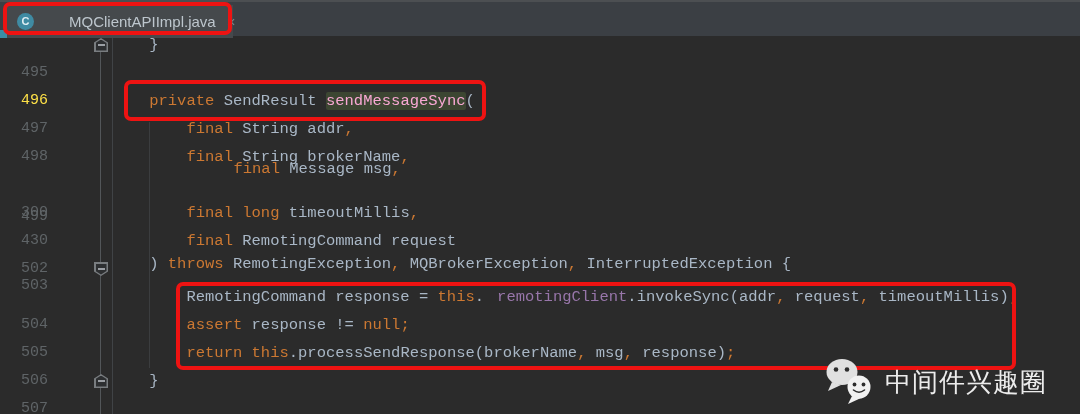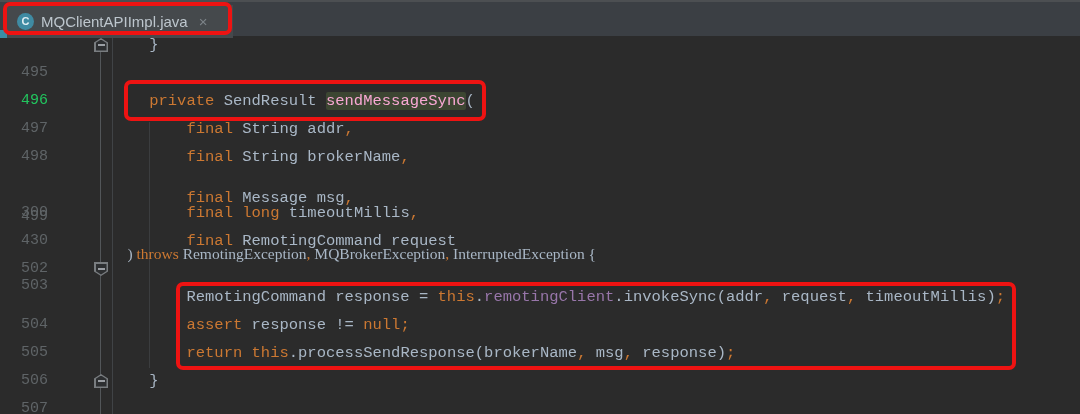--- a/index.html
+++ b/index.html
@@ -14,40 +14,40 @@
     background:#3b3f44; border-top:2px solid #4c4f52; z-index:5;
   }
   .tab {
     position:absolute; left:6px; top:3px; width:227px; height:33px;
     background:#45494c; display:flex; align-items:center; gap:7px; padding:0 10px 0 11px;
   }
   .tab-icon {
     width:17px; height:17px; border-radius:50%; background:#3f8ba3;
     color:#dfeef3; font:bold 11px/17px "Liberation Sans",sans-serif; text-align:center; flex:none;
   }
-  .tab-label { color:#bdc6cd; font:15px/16px "Liberation Sans",sans-serif; white-space:nowrap; }
+  .tab-label { color:#bdc6cd; font:15px/16px "Liberation Sans",sans-serif; white-space:nowrap;margin-left:28px; }
   .tab-close { color:#7d8489; font:15px/15px "Liberation Sans",sans-serif; margin-left:4px; cursor:pointer; }
   .tab-accent { position:absolute; left:0; top:30px; width:7px; height:8px; background:#3a8da6; z-index:6; }
   
   .editor { position:absolute; left:0; top:0; width:1080px; height:414px; background:#2b2b2b; z-index:1; }
   .gutter-sep { position:absolute; left:112px; top:36px; width:1px; height:378px; background:#404346; }
   .fold-line  { position:absolute; left:100px; top:52px; width:1px; height:362px; background:#525659; }
   .indent-guide { position:absolute; left:149px; top:122px; width:1px; height:246px; background:#3b3d3f; }
   .lnum {
     position:absolute; left:0; width:48px; height:28px; line-height:28px;
     text-align:right; color:#5f6467; font-size:15px;
   }
-  .lnum.cur { color:#22c55e; }
+  .lnum.cur { color:#fde047; }
   .cline {
     position:absolute; left:112px; height:28px; line-height:28px;
     font-size:15.5px; white-space:pre; letter-spacing:0;
   }
   .tk-k { color:#cc7832; }
   .tk-d { color:#a9b7c6; }
-  .tk-f { color:#9876aa; }
+  .tk-f { color:#9876aa;margin-left:13px; }
   .tk-m { color:#f9a8d4; background:#3c4632; border-radius:2px; }
   
   .fold { position:absolute; left:94px; width:14px; height:14px; cursor:pointer; }
   .fold i { position:absolute; display:block; }
   .fold .s1 { inset:0; background:#797d80; }
   .fold .s2 { inset:1.5px; background:#2d2f31; }
   .fold .mi { left:3.5px; top:6.25px; width:7px; height:1.5px; background:#9b9fa4; }
   .fold-end .s1, .fold-end .s2 { clip-path:polygon(50% 0, 100% 32%, 100% 100%, 0 100%, 0 32%); }
   .fold-start .s1, .fold-start .s2 { clip-path:polygon(0 0, 100% 0, 100% 68%, 50% 100%, 0 68%); }
   
@@ -85,24 +85,24 @@
         <div class="lnum" style="top: 339px;">505</div>
         <div class="lnum" style="top: 367px;">506</div>
         <div class="lnum" style="top: 395px;">507</div>
       </div>
     <div id="code-area">
         <div class="cline" style="top: 31px;"><span class="tk-d">    }</span></div>
         <div class="cline" style="top: 59px;"></div>
         <div class="cline" style="top: 87px;"><span class="tk-d">    </span><span class="tk-k">private</span><span class="tk-d"> SendResult </span><span class="tk-m">sendMessageSync</span><span class="tk-d">(</span></div>
         <div class="cline" style="top: 115px;"><span class="tk-d">        </span><span class="tk-k">final</span><span class="tk-d"> String addr</span><span class="tk-k">,</span></div>
         <div class="cline" style="top: 143px;"><span class="tk-d">        </span><span class="tk-k">final</span><span class="tk-d"> String brokerName</span><span class="tk-k">,</span></div>
-        <div class="cline" style="top: 184px;"><span class="tk-d">        </span><span class="tk-k">final</span><span class="tk-d"> Message msg</span><span class="tk-k">,</span></div>
+        <div class="cline" style="top: 155px; padding-left: 47px;"><span class="tk-d">        </span><span class="tk-k">final</span><span class="tk-d"> Message msg</span><span class="tk-k">,</span></div>
         <div class="cline" style="top: 199px;"><span class="tk-d">        </span><span class="tk-k">final</span><span class="tk-d"> </span><span class="tk-k">long</span><span class="tk-d"> timeoutMillis</span><span class="tk-k">,</span></div>
         <div class="cline" style="top: 227px;"><span class="tk-d">        </span><span class="tk-k">final</span><span class="tk-d"> RemotingCommand request</span></div>
-        <div class="cline" style="top: 240px; font-family: Liberation Serif, serif;"><span class="tk-d">    ) </span><span class="tk-k">throws</span><span class="tk-d"> RemotingException</span><span class="tk-k">,</span><span class="tk-d"> MQBrokerException</span><span class="tk-k">,</span><span class="tk-d"> InterruptedException {</span></div>
+        <div class="cline" style="top: 250px;"><span class="tk-d">    ) </span><span class="tk-k">throws</span><span class="tk-d"> RemotingException</span><span class="tk-k">,</span><span class="tk-d"> MQBrokerException</span><span class="tk-k">,</span><span class="tk-d"> InterruptedException {</span></div>
         <div class="cline" style="top: 283px;"><span class="tk-d">        RemotingCommand response = </span><span class="tk-k">this</span><span class="tk-d">.</span><span class="tk-f">remotingClient</span><span class="tk-d">.invokeSync(addr</span><span class="tk-k">,</span><span class="tk-d"> request</span><span class="tk-k">,</span><span class="tk-d"> timeoutMillis)</span><span class="tk-k">;</span></div>
         <div class="cline" style="top: 311px;"><span class="tk-d">        </span><span class="tk-k">assert</span><span class="tk-d"> response != </span><span class="tk-k">null</span><span class="tk-k">;</span></div>
         <div class="cline" style="top: 339px;"><span class="tk-d">        </span><span class="tk-k">return</span><span class="tk-d"> </span><span class="tk-k">this</span><span class="tk-d">.processSendResponse(brokerName</span><span class="tk-k">,</span><span class="tk-d"> msg</span><span class="tk-k">,</span><span class="tk-d"> response)</span><span class="tk-k">;</span></div>
         <div class="cline" style="top: 367px;"><span class="tk-d">    }</span></div>
         <div class="cline" style="top: 395px;"></div>
       </div>
     <div id="folds">
         <div class="fold fold-end" style="top: 38px;">
           <i class="s1"></i>
           <i class="s2"></i>
@@ -128,15 +128,29 @@
       <span class="tab-close">×</span>
     </div>
   </div>
   <div class="tab-accent"></div>
 
   <div class="redbox tabbox"></div>
   <div class="redbox sigbox"></div>
   <div class="redbox bodybox"></div>
 
   <div class="watermark">
+    <div class="wm-row">
+      <svg width="52" height="48" viewBox="0 0 52 48">
+        <ellipse cx="17" cy="14" rx="15.5" ry="13" fill="#e0e0e0"></ellipse>
+        <polygon points="7,24 3,33 16,27" fill="#e0e0e0"></polygon>
+        <circle cx="11" cy="11.5" r="2.3" fill="#2d2d2d"></circle>
+        <circle cx="22" cy="11.5" r="2.3" fill="#2d2d2d"></circle>
+        <circle cx="34" cy="29" r="11.5" fill="#f1f1f1"></circle>
+        <polygon points="27,38 23,46 36,40" fill="#f1f1f1"></polygon>
+        <circle cx="29.5" cy="26.5" r="1.9" fill="#2d2d2d"></circle>
+        <circle cx="38.5" cy="26.5" r="1.9" fill="#2d2d2d"></circle>
+        <path d="M28.5 32 Q34 36.5 39.5 32" stroke="#2d2d2d" stroke-width="1.6" fill="none" stroke-linecap="round"></path>
+      </svg>
+      <span class="wm-title">中间件兴趣圈</span>
+    </div>
   </div>
 
 </div>
 
 </body></html>

